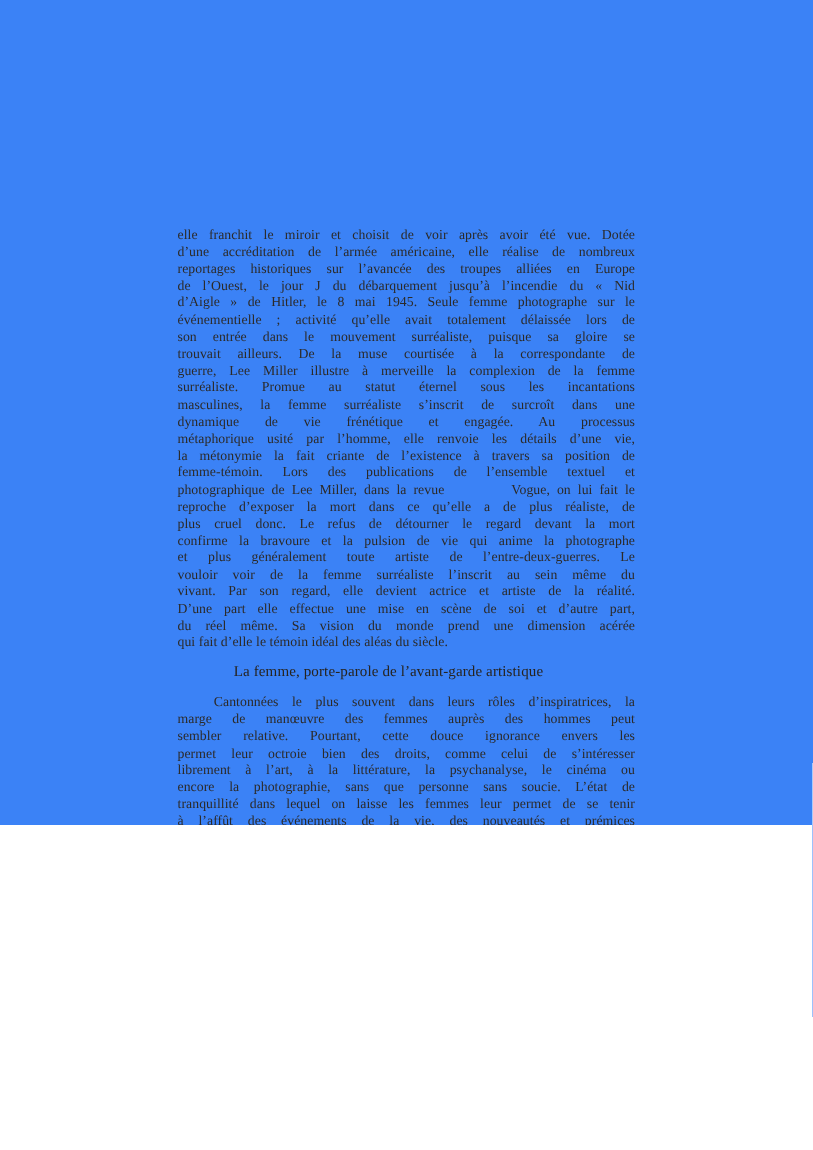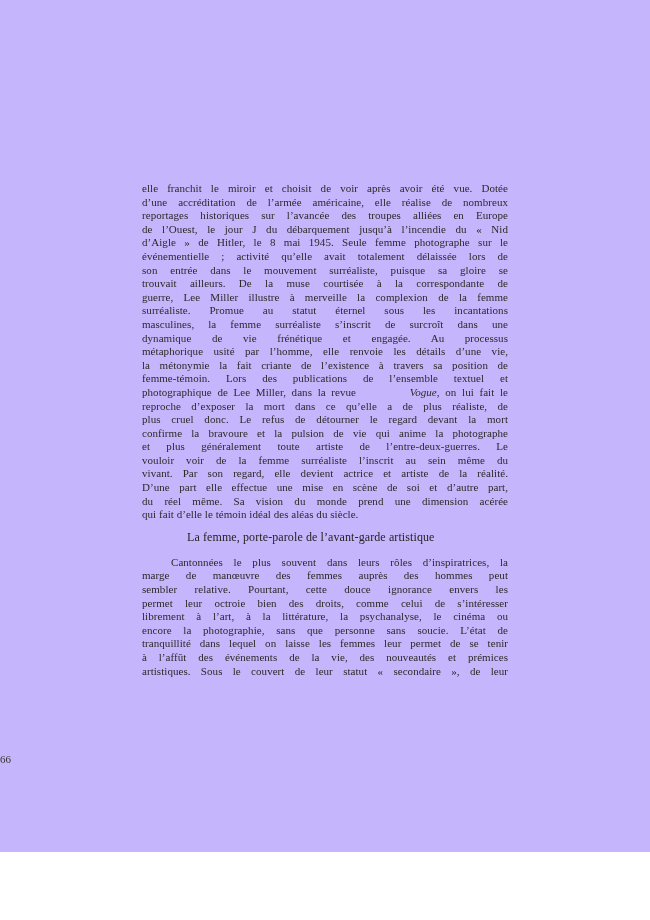--- a/index.html
+++ b/index.html
@@ -3,22 +3,22 @@
 <meta charset="utf-8">
 <style>
   html, body {
     margin: 0;
     padding: 0;
     background: #ffffff;
   }
   .page {
     position: relative;
     width: 650px;
-    height: 852px;
-    background: #c4b5fd;
+    height: 660px;
+    background: #3b82f6;
     font-family: "Liberation Serif", serif;
     color: #2c2a28;
     overflow: hidden;
   }
   .textblock {
     position: absolute;
     left: 142px;
     top: 182px;
     width: 366px;
   }
@@ -33,21 +33,20 @@
     text-align-last: justify;
     letter-spacing: 0.05px;
   }
   .line.endline {
     text-align-last: left;
   }
   .line.indent {
     text-indent: 29px;
   }
   .it {
-    font-style: italic;
     margin-left: 48px;
   }
   .heading {
     font-size: 12px;
     font-weight: normal;
     line-height: 18px;
     margin: 6px 0 10px 0;
     text-indent: 45px;
     color: #26231f;
     letter-spacing: 0.1px;

